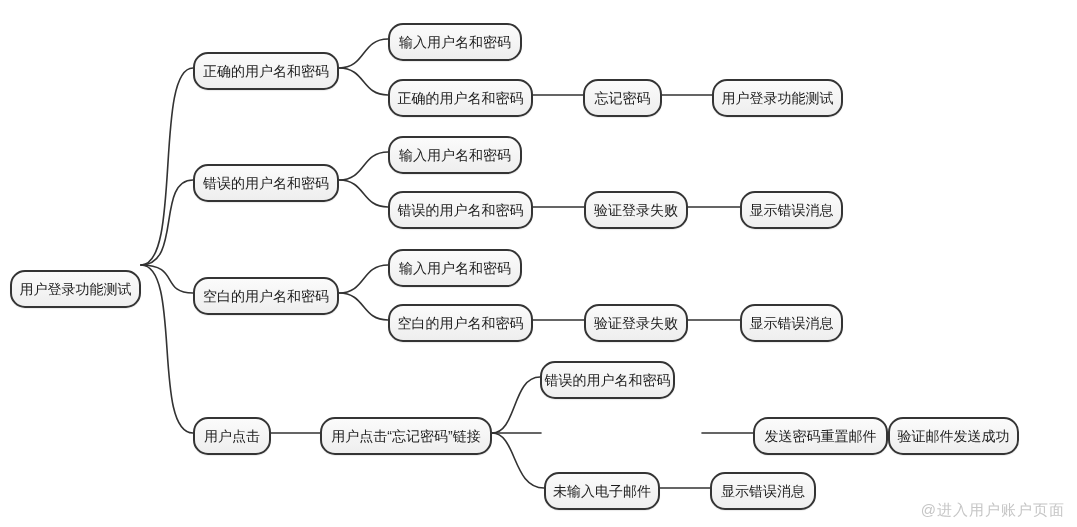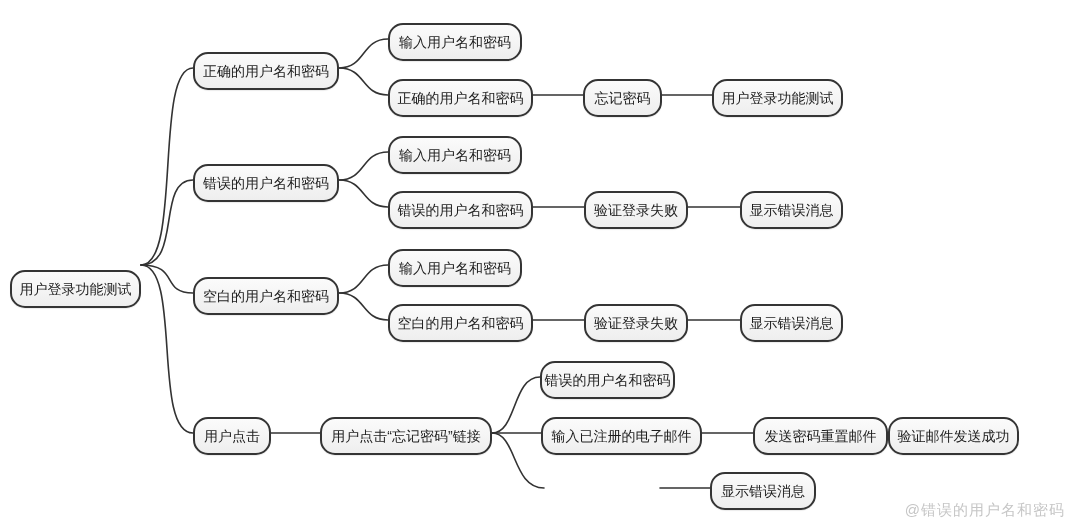--- a/index.html
+++ b/index.html
@@ -100,20 +100,20 @@
 
   <div class="node" style="left:193px; top:277px; width:146px; height:32px;">空白的用户名和密码</div>
   <div class="node" style="left:388px; top:249px; width:134px; height:32px;">输入用户名和密码</div>
   <div class="node" style="left:388px; top:304px; width:145px; height:32px;">空白的用户名和密码</div>
   <div class="node" style="left:584px; top:304px; width:104px; height:32px;">验证登录失败</div>
   <div class="node" style="left:740px; top:304px; width:103px; height:32px;">显示错误消息</div>
 
   <div class="node" style="left:193px; top:417px; width:78px; height:32px;">用户点击</div>
   <div class="node" style="left:320px; top:417px; width:172px; height:20px;">用户点击“忘记密码”链接</div>
   <div class="node" style="left:540px; top:361px; width:135px; height:32px;">错误的用户名和密码</div>
-  <div class="node" style="left:541px; top:417px; width:161px; height:32px;">输入已注册的电子邮件</div>
   <div class="node" style="left:753px; top:417px; width:135px; height:32px;">发送密码重置邮件</div>
   <div class="node" style="left:888px; top:417px; width:131px; height:32px;">验证邮件发送成功</div>
+  <div class="node" style="left:544px; top:472px; width:116px; height:32px;">未输入电子邮件</div>
   <div class="node" style="left:710px; top:472px; width:106px; height:32px;">显示错误消息</div>
 
-  <div class="watermark">@错误的用户名和密码</div>
+  <div class="watermark">@进入用户账户页面</div>
 
 </div>
 
 </body></html>

